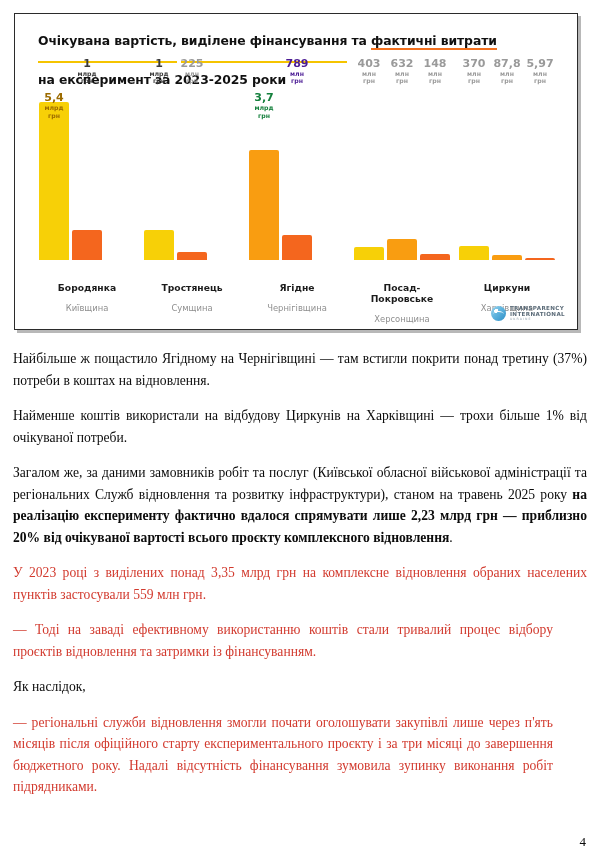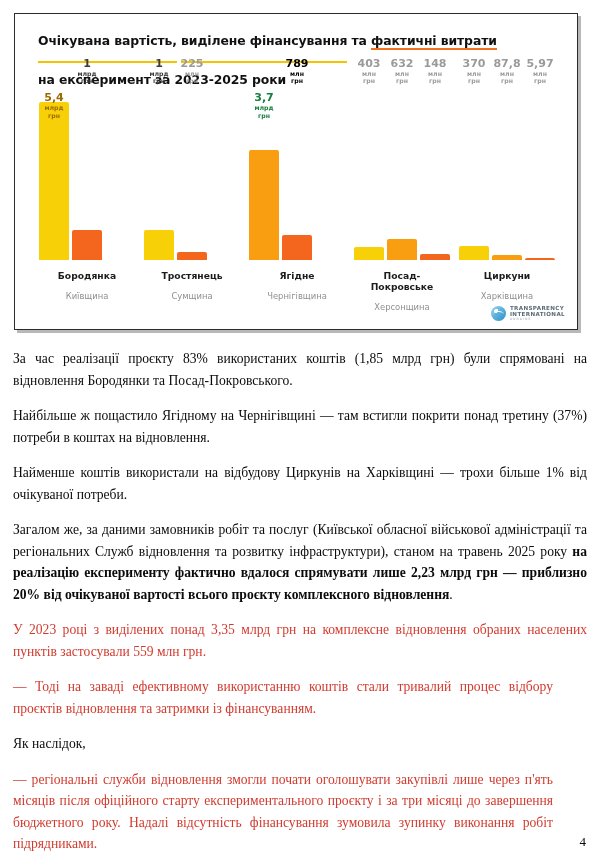--- a/index.html
+++ b/index.html
@@ -114,21 +114,21 @@
     position: absolute;
     bottom: auto;
     top: 4px;
     padding-bottom: 0;
   }
 
   
   .xlabels {
     position: absolute;
     left: 24px;
-    top: 256px;
+    top: 268px;
     width: 516px;
     display: flex;
     justify-content: space-between;
   }
   .xlab {
     text-align: center;
     font-family: "DejaVu Sans", sans-serif;
   }
   .xlab .name {
     display: block;
@@ -275,21 +275,21 @@
       <div class="group" style="width:96px">
         <div class="bar-wrap" style="width:30px">
           <div class="bar-label inside" style="color:#15803d">
             <span class="v">3,7</span>
             <span class="u">млрд</span>
             <span class="u">грн</span>
           </div>
           <div class="bar" style="height:110px;background:#f99d11"></div>
         </div>
         <div class="bar-wrap" style="width:30px">
-          <div class="bar-label" style="color:#000000">
+          <div class="bar-label" style="color:#4c1d95">
             <span class="v">789</span>
             <span class="u">млн</span>
             <span class="u">грн</span>
           </div>
           <div class="bar" style="height:25px;background:#f4661e"></div>
         </div>
       </div>
 
       <div class="group" style="width:96px">
         <div class="bar-wrap" style="width:30px">
@@ -376,21 +376,20 @@
     <span class="ti-words">
       <span class="t1">TRANSPARENCY</span>
       <span class="t2">INTERNATIONAL</span>
       <span class="t3">UKRAINE</span>
     </span>
   </div>
 </div>
 
 <div class="doc">
 
-  <p>За час реалізації проєкту 83% використаних коштів (1,85 млрд грн) були спрямовані на відновлення Бородянки та Посад-Покровського.</p>
 
   <p>Найбільше ж пощастило Ягідному на Чернігівщині — там встигли покрити понад третину (37%) потреби в коштах на відновлення.</p>
 
   <p>Найменше коштів використали на відбудову Циркунів на Харківщині — трохи більше 1% від очікуваної потреби.</p>
 
   <p><span>Загалом же, за даними замовників робіт та послуг (Київської обласної військової адміністрації та регіональних Служб відновлення та розвитку інфраструктури), станом на травень 2025 року </span><b>на реалізацію експерименту фактично вдалося спрямувати лише 2,23 млрд грн — приблизно 20% від очікуваної вартості всього проєкту комплексного відновлення</b><span>.</span></p>
 
   <p class="red">У 2023 році з виділених понад 3,35 млрд грн на комплексне відновлення обраних населених пунктів застосували 559 млн грн.</p>
 
   <p class="red bullet">— Тоді на заваді ефективному використанню коштів стали тривалий процес відбору проєктів відновлення та затримки із фінансуванням.</p>

